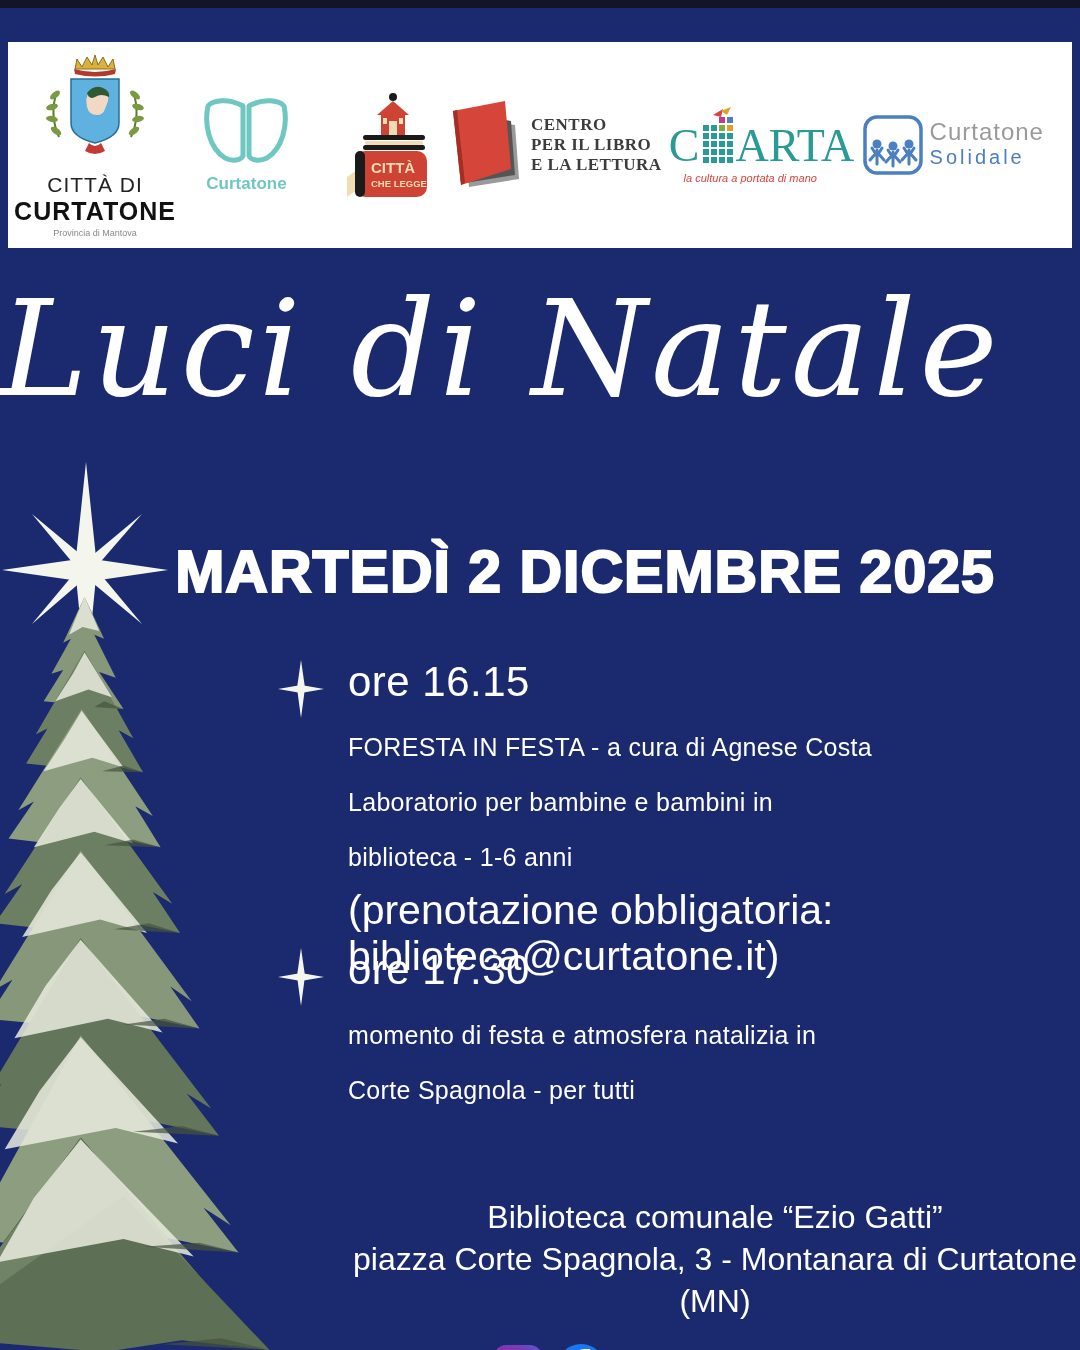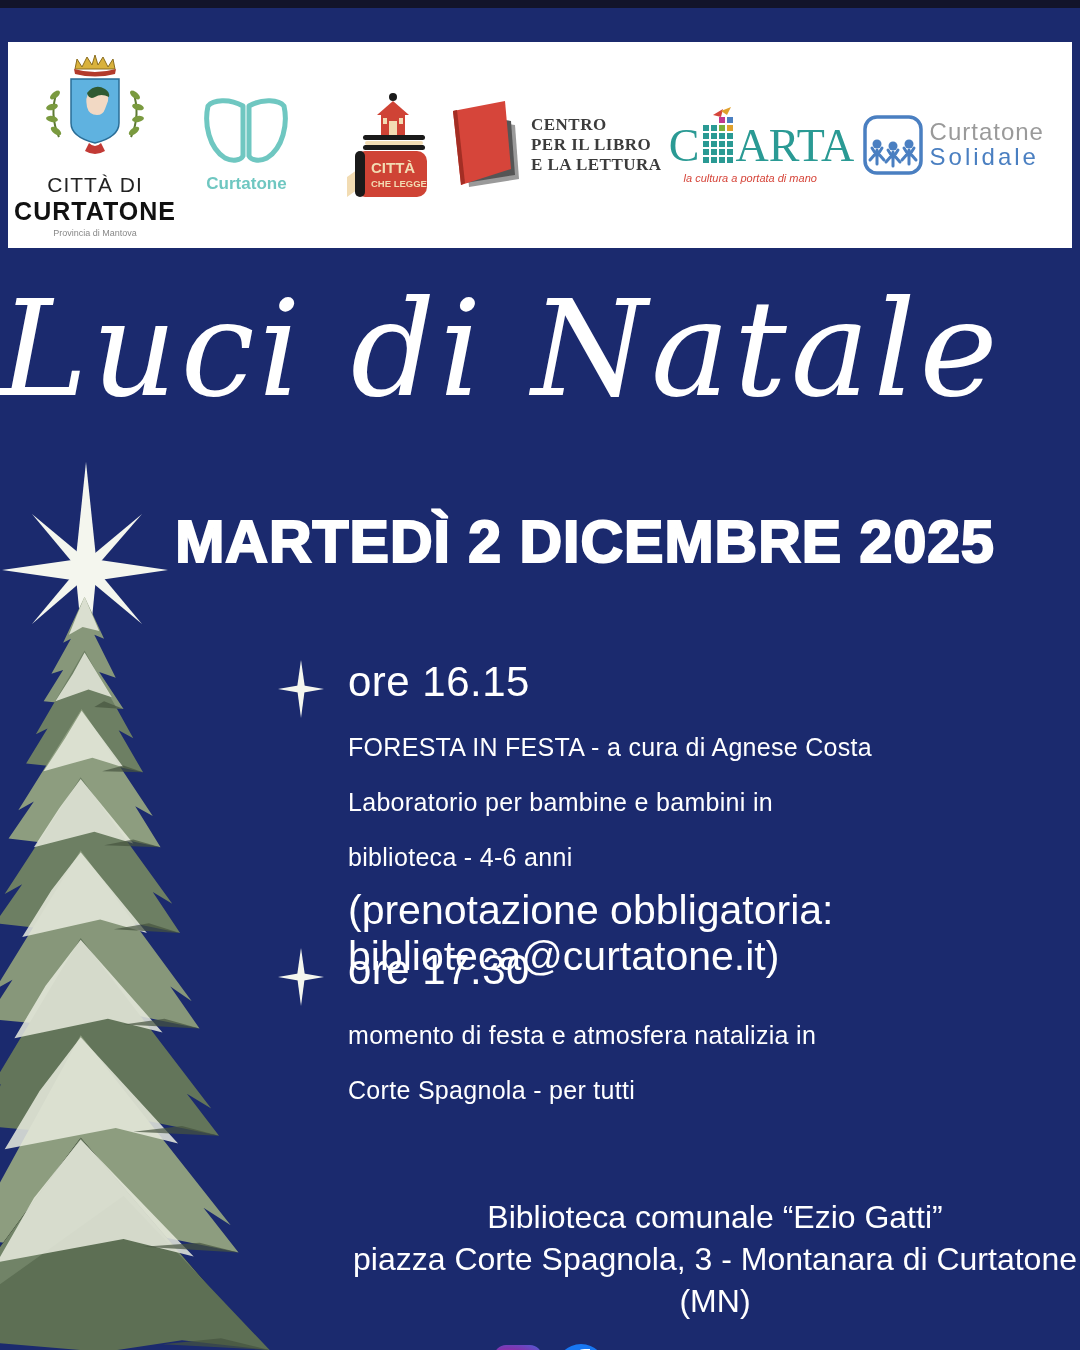--- a/index.html
+++ b/index.html
@@ -34,28 +34,28 @@
               font-size:17px; line-height:20px; letter-spacing:0.5px; }
 
   
   .charta { width:180px; }
   .charta .word { font-family:"Liberation Serif", serif; color:#2a9a94; font-size:46px; line-height:46px; display:flex; align-items:flex-end; }
   .charta .tag { font-size:11px; color:#d6453a; font-style:italic; margin-top:3px; align-self:flex-start; margin-left:12px; }
 
   
   .solid { flex-direction:row; gap:6px; }
   .solid .txt .t1 { font-size:24px; color:#9a9a9a; line-height:24px; letter-spacing:1px; }
-  .solid .txt .t2 { font-size:24px; color:#4a7fc1; line-height:26px; letter-spacing:3px; }
+  .solid .txt .t2 { font-size:20px; color:#4a7fc1; line-height:26px; letter-spacing:3px; }
 
   
   .script-title { position:absolute; left:0; top:272px; width:1080px; 
                   font-family:"DejaVu Serif", serif; font-style:italic; font-weight:400;
                   font-size:132px; color:#ffffff; letter-spacing:4px; }
 
-  .date-line { position:absolute; left:90px; top:508px; width:990px; text-align:center;
+  .date-line { position:absolute; left:90px; top:538px; width:990px; text-align:center;
                color:#ffffff; font-weight:700; font-size:59px; letter-spacing:1px;
                -webkit-text-stroke:2.2px #ffffff; }
 
   
   .event { position:absolute; left:348px; width:710px; color:#fff; }
   .event-1 { top:658px; }
   .event-2 { top:946px; }
   .sparkle { position:absolute; left:-70px; top:2px; }
   .time { font-size:42px; font-weight:400; letter-spacing:0.5px; margin-bottom:14px; }
   .eline { font-size:25px; font-weight:400; line-height:55px; letter-spacing:0.3px; }
@@ -267,21 +267,21 @@
   <div class="event event-1">
     <svg class="sparkle" width="46" height="60" viewBox="0 0 46 60">
       <g fill="#f4f6ee">
         <polygon points="23,0 27,28 23,58 19,28"></polygon>
         <polygon points="0,29 23,25 46,29 23,33"></polygon>
       </g>
     </svg>
     <div class="time">ore 16.15</div>
     <div class="eline">FORESTA IN FESTA - a cura di Agnese Costa</div>
     <div class="eline">Laboratorio per bambine e bambini in</div>
-    <div class="eline">biblioteca - 4-6 anni</div>
+    <div class="eline">biblioteca - 1-6 anni</div>
     <div class="enote">(prenotazione obbligatoria: biblioteca@curtatone.it)</div>
   </div>
 
   <div class="event event-2">
     <svg class="sparkle" width="46" height="60" viewBox="0 0 46 60">
       <g fill="#f4f6ee">
         <polygon points="23,0 27,28 23,58 19,28"></polygon>
         <polygon points="0,29 23,25 46,29 23,33"></polygon>
       </g>
     </svg>

